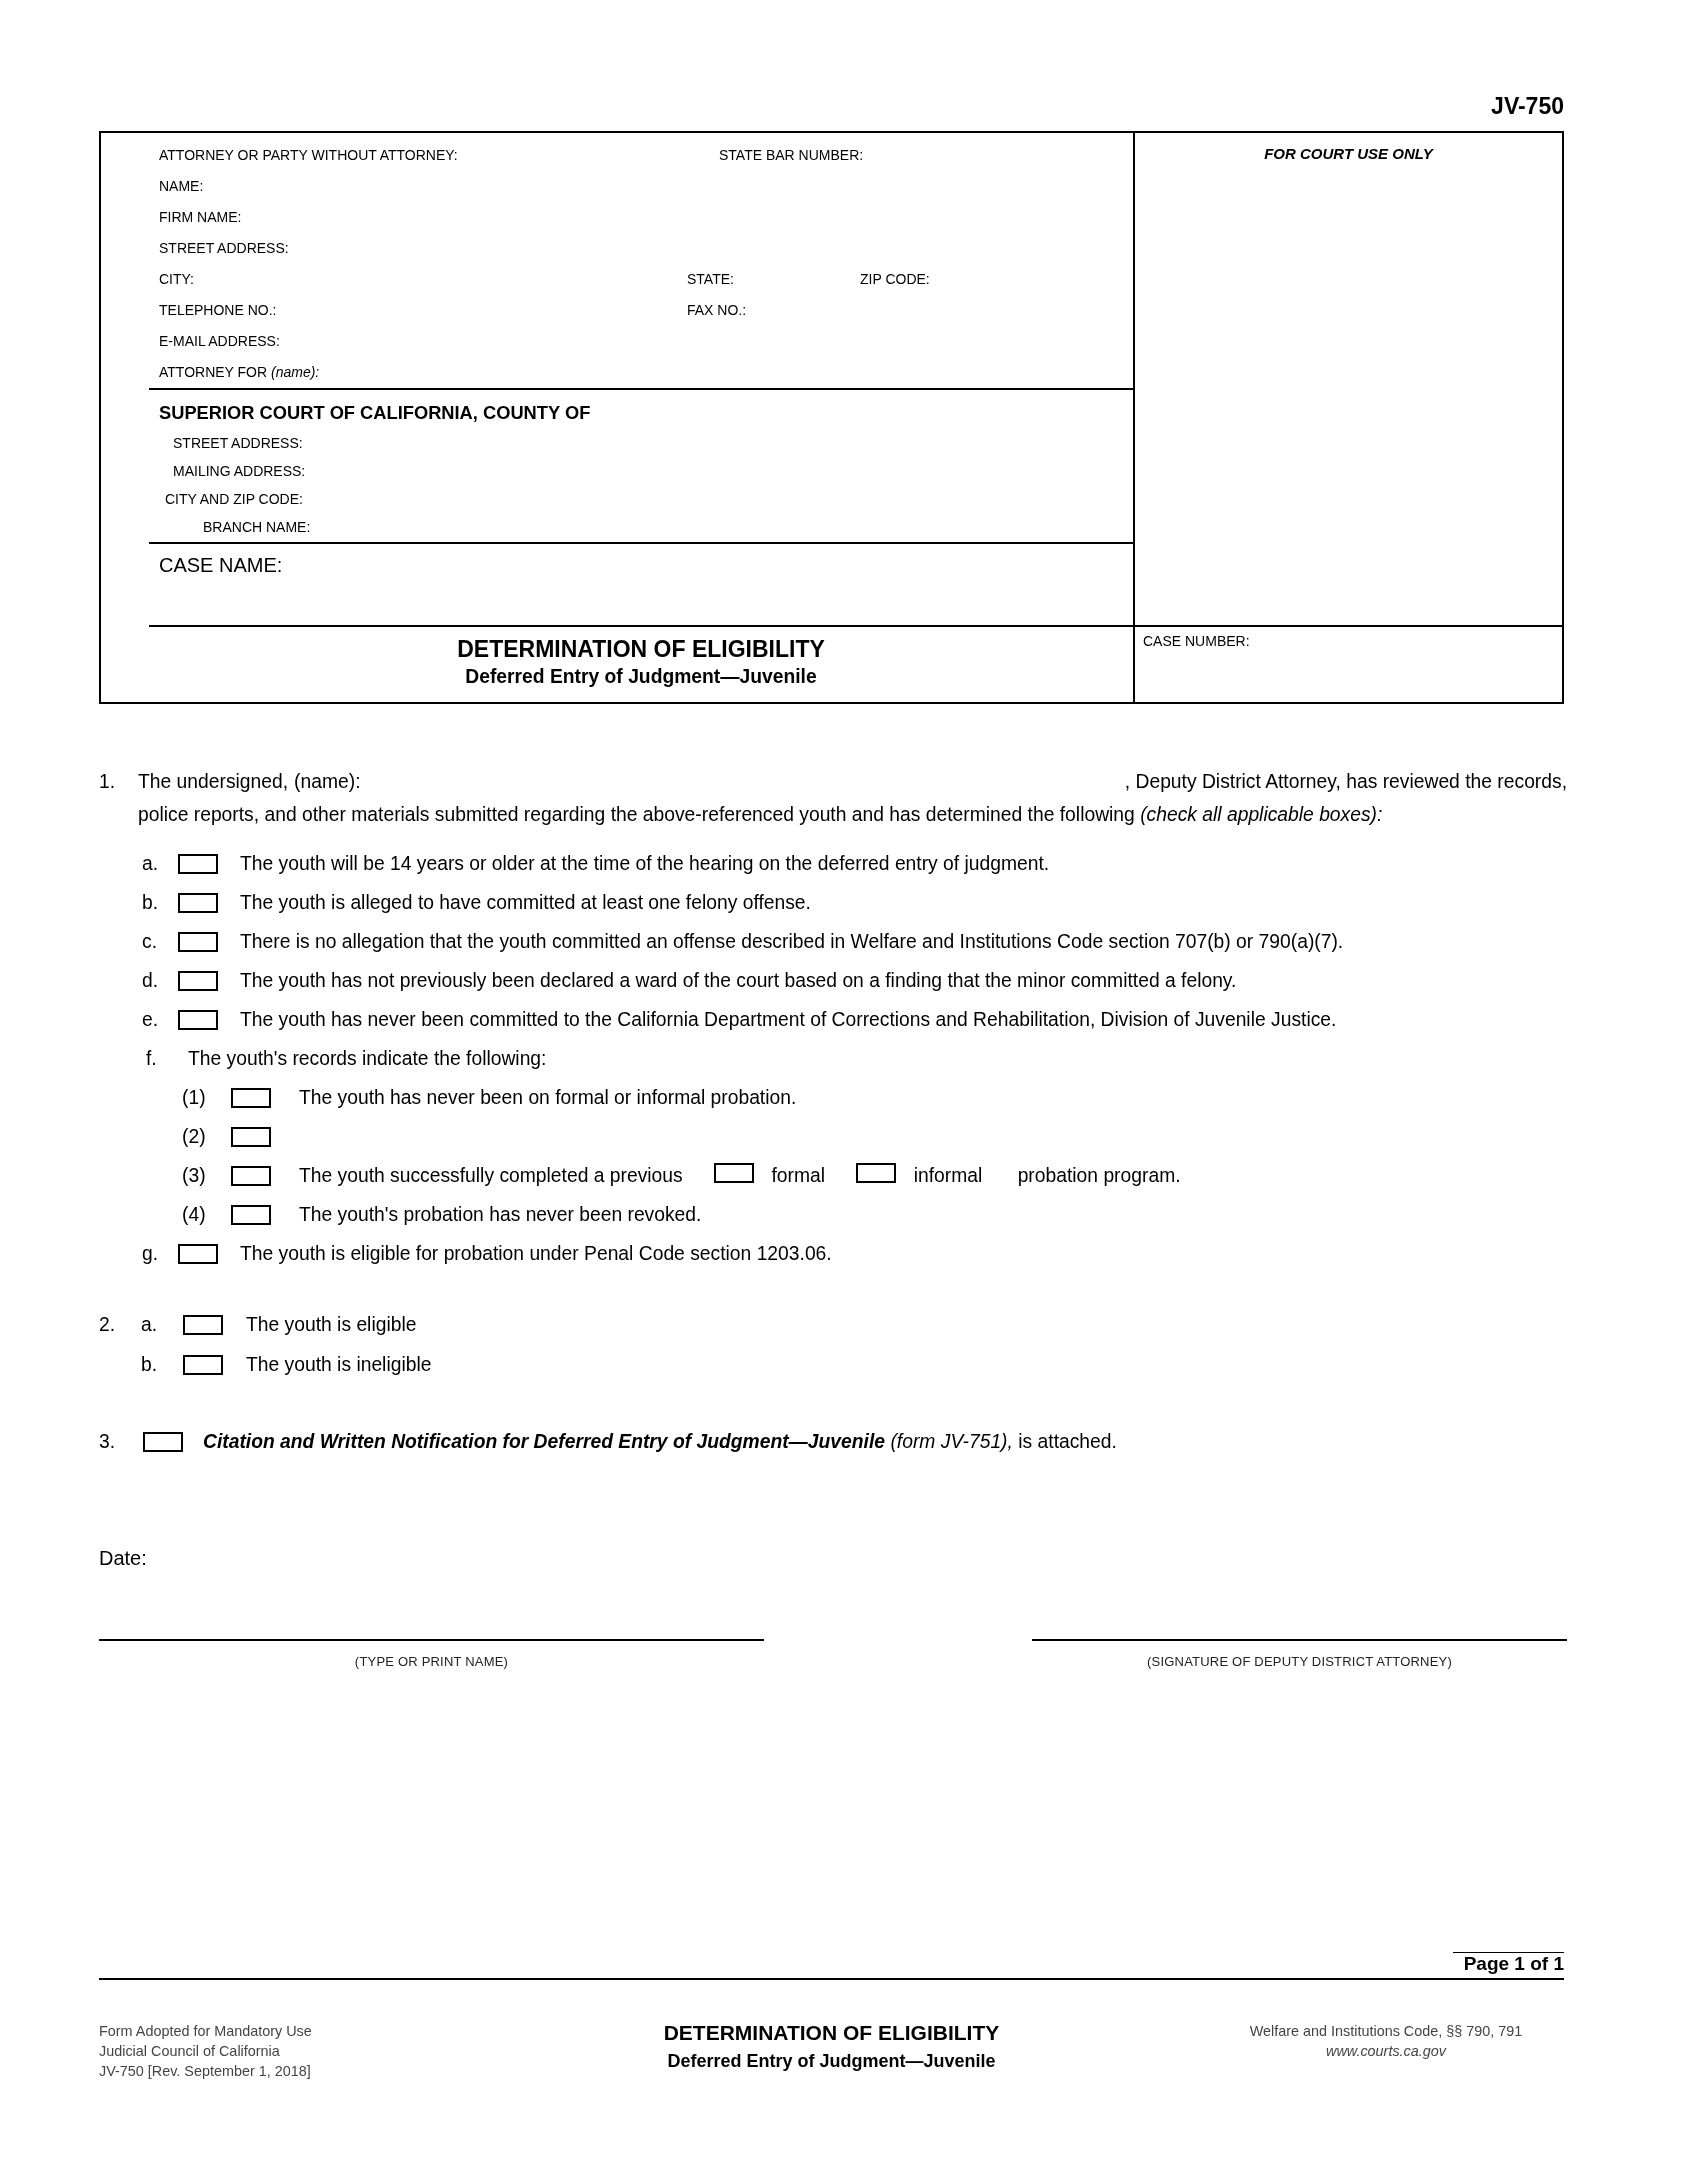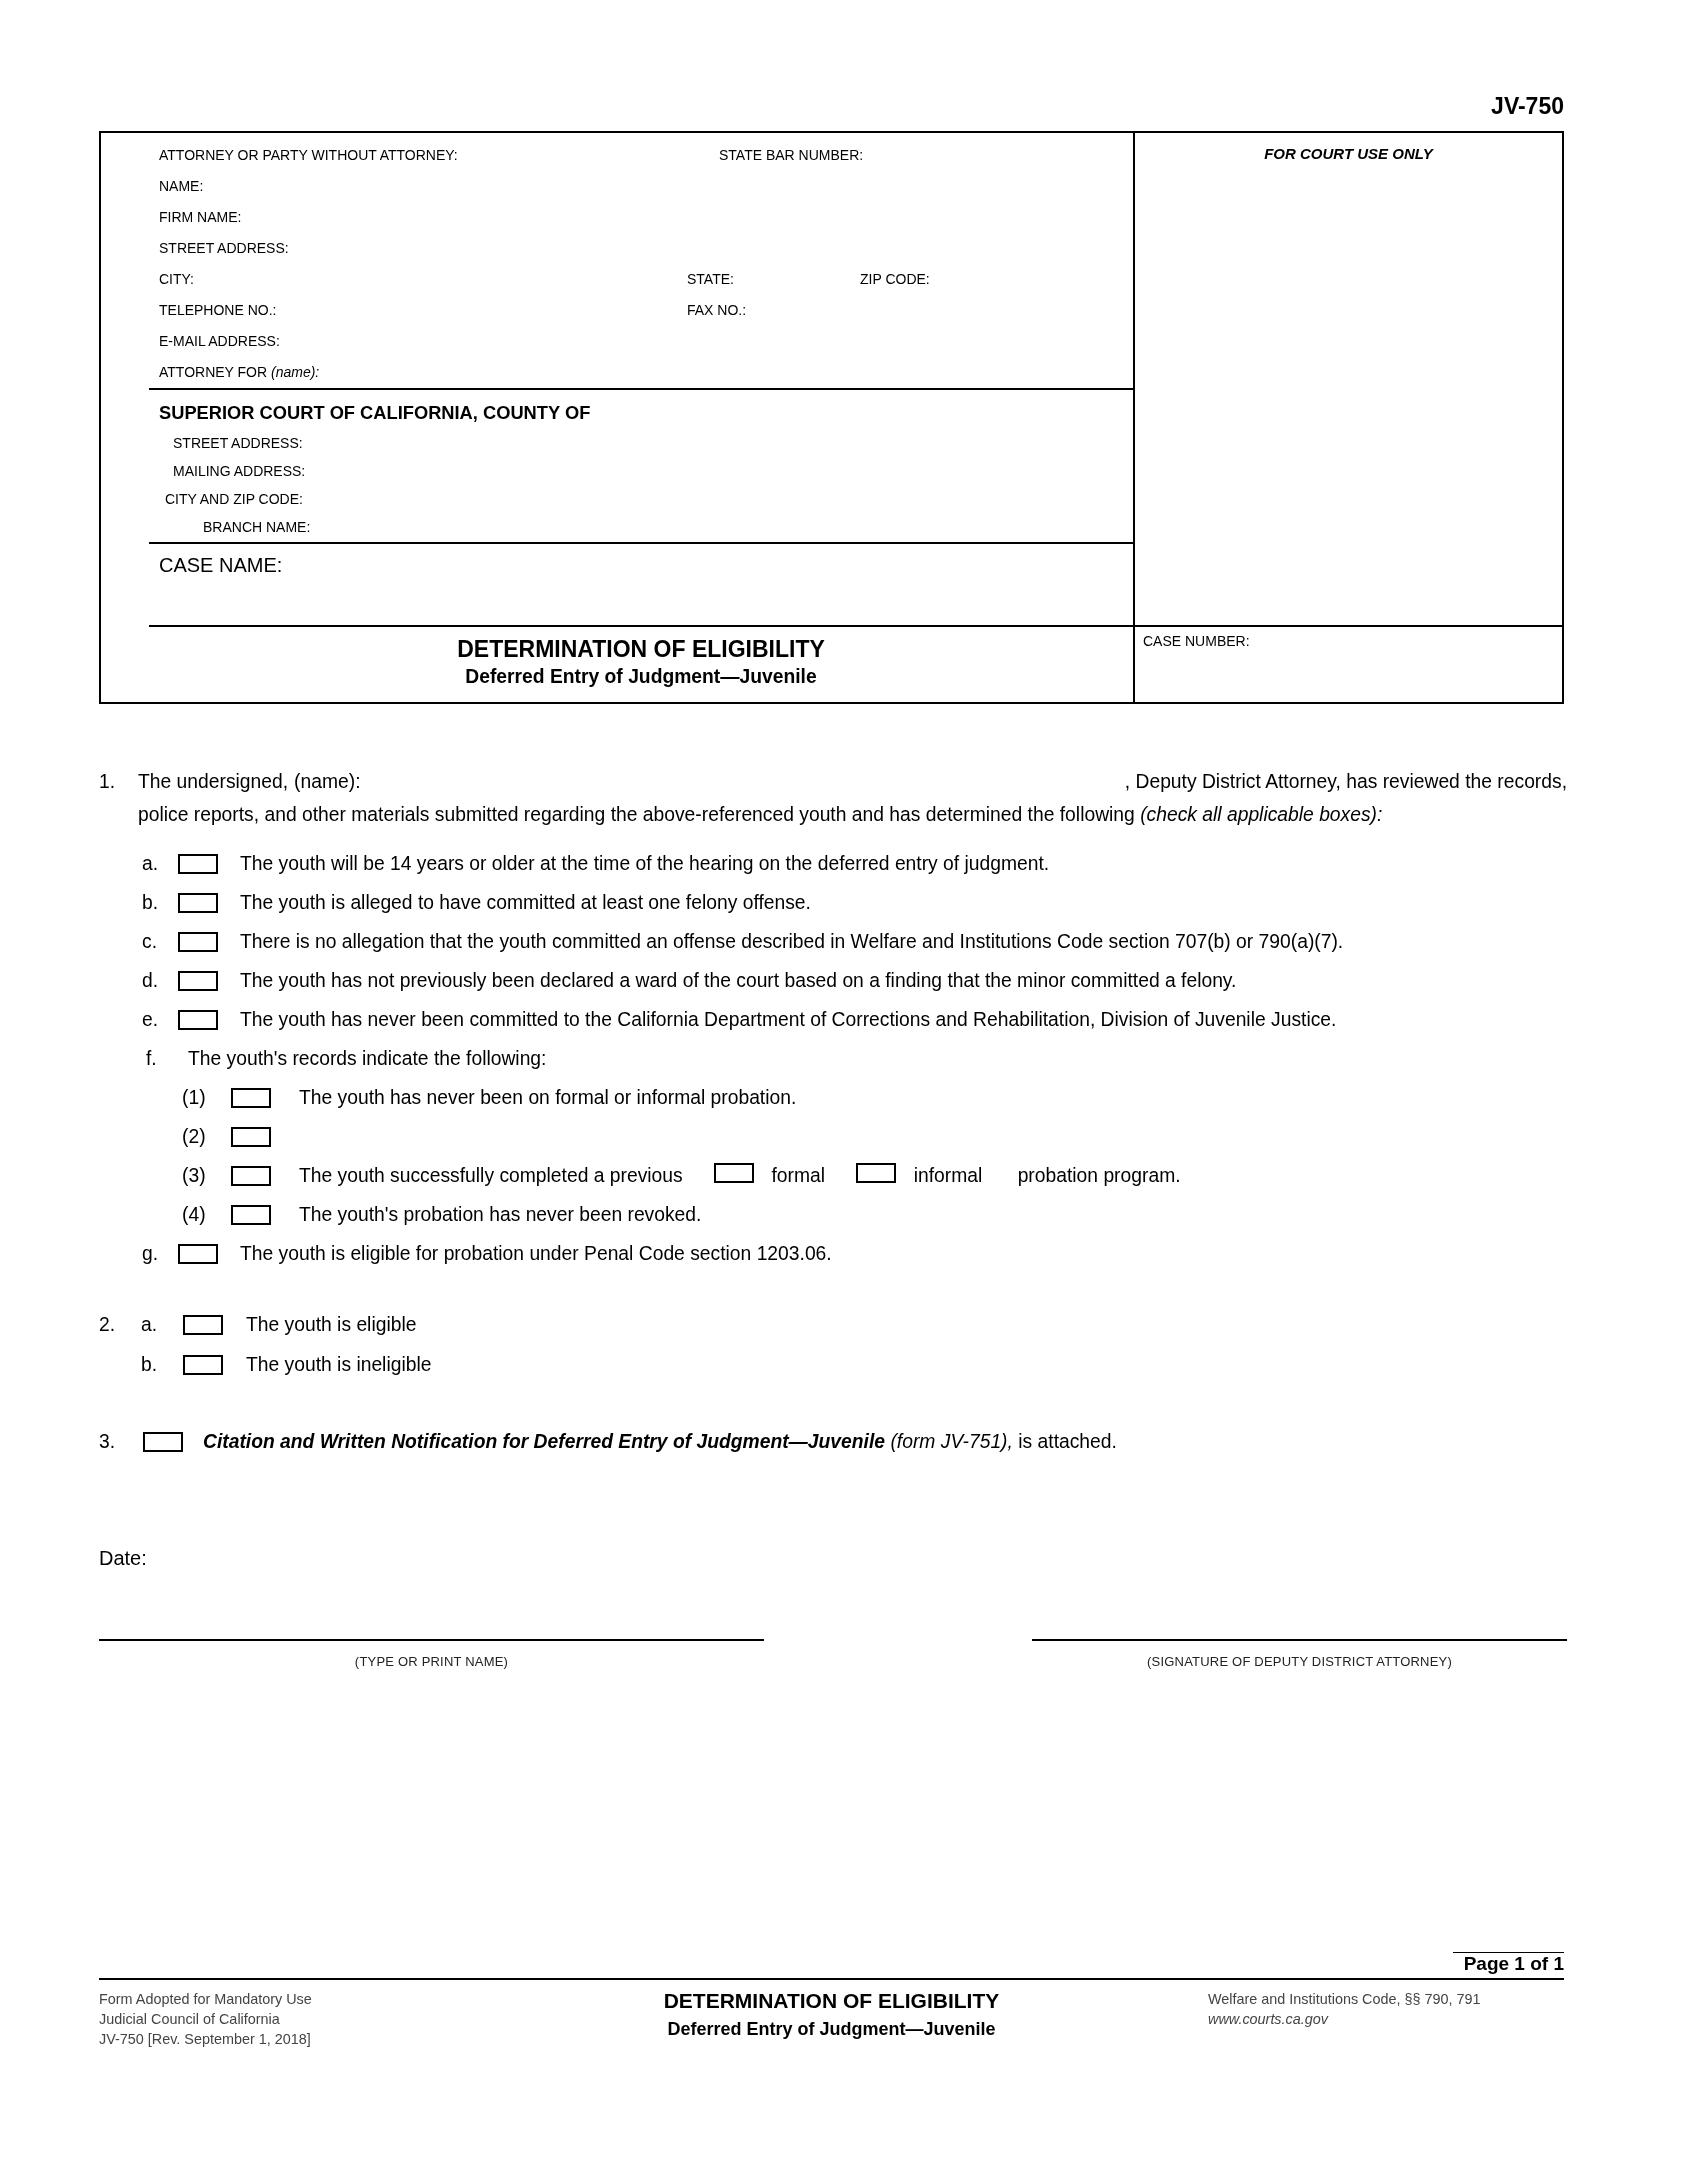--- a/index.html
+++ b/index.html
@@ -86,26 +86,26 @@
   .date-row { margin-top:84px; font-size:20px; }
   .sig-block { display:flex; justify-content:space-between; margin-top:64px; }
   .sig { border-top:2px solid #000; text-align:center; font-size:13px; color:#222; padding-top:4px; letter-spacing:0.2px; }
   .sig-left { width:665px; }
   .sig-right { width:535px; }
   
   .footer { position:absolute; top:1952px; left:99px; width:1465px; }
   .page-num-rule { margin-left:auto; width:111px; border-top:1px solid #000; }
   .page-num { text-align:right; font-size:19px; font-weight:bold; line-height:22px; margin-bottom:3px; }
   .footer-rule { border-top:2px solid #000; }
-  .footer-cols { display:flex; justify-content:space-between; padding-top:9px; }
+  .footer-cols { display:flex; justify-content:space-between; padding-top:9px;margin-top:32px; }
   .footer-left { font-size:14.4px; color:#444; line-height:20px; width:356px; }
   .footer-center { text-align:center; flex:1; }
   .footer-center-title { font-size:21px; font-weight:bold; }
   .footer-center-sub { font-size:18px; font-weight:bold; margin-top:6px; }
-  .footer-right { font-size:14.4px; color:#444; line-height:20px; width:356px; text-align:left; }
+  .footer-right { font-size:14.4px; color:#444; line-height:20px; width:356px; text-align:center; }
 </style>
 </head>
 <body>
 
 <div class="page">
 
   <div class="form-number">JV-750</div>
 
   <div class="header-box">
 

